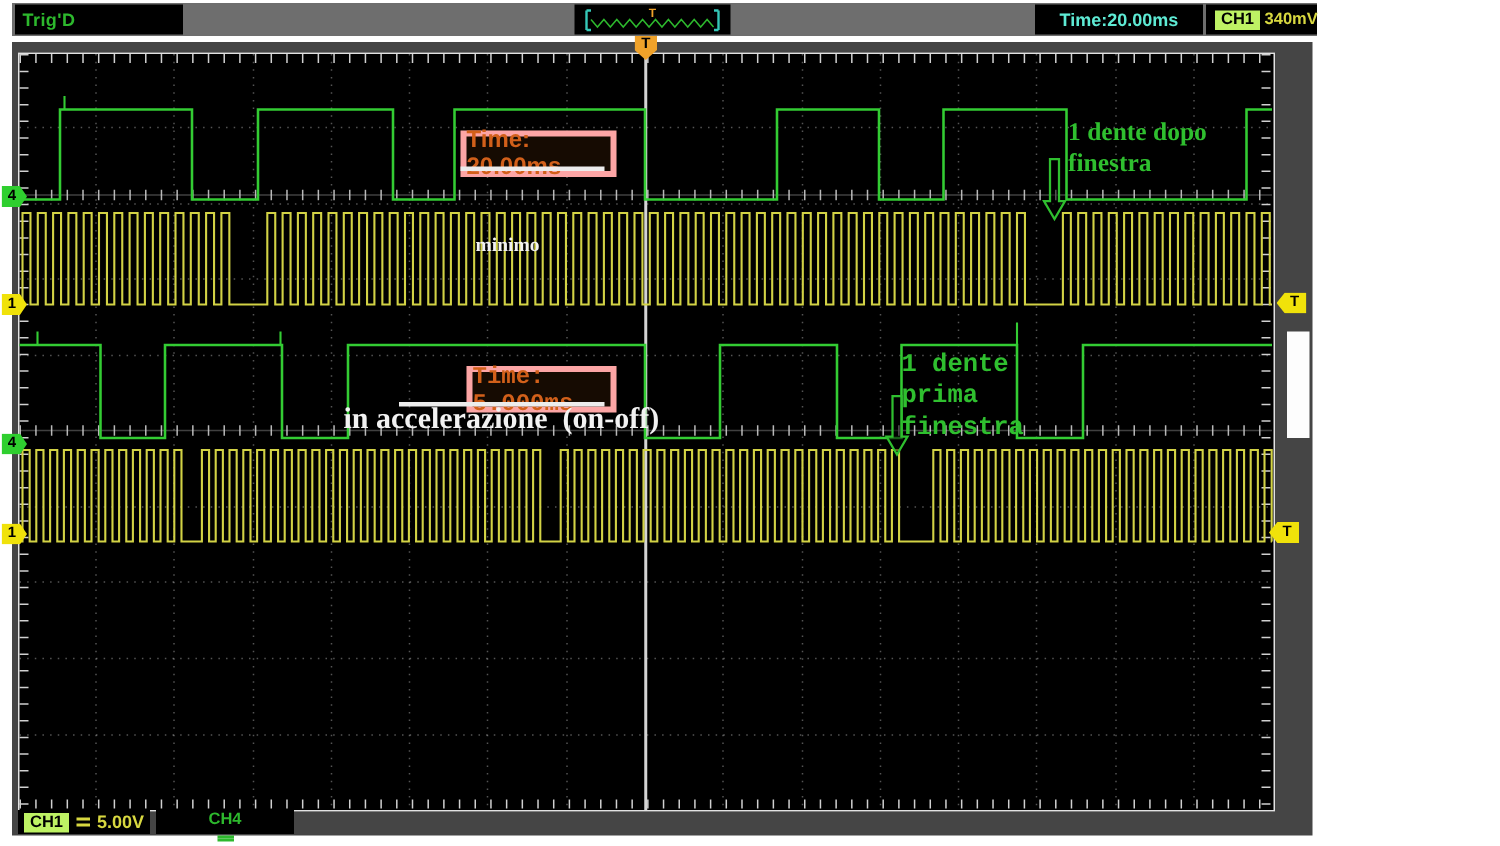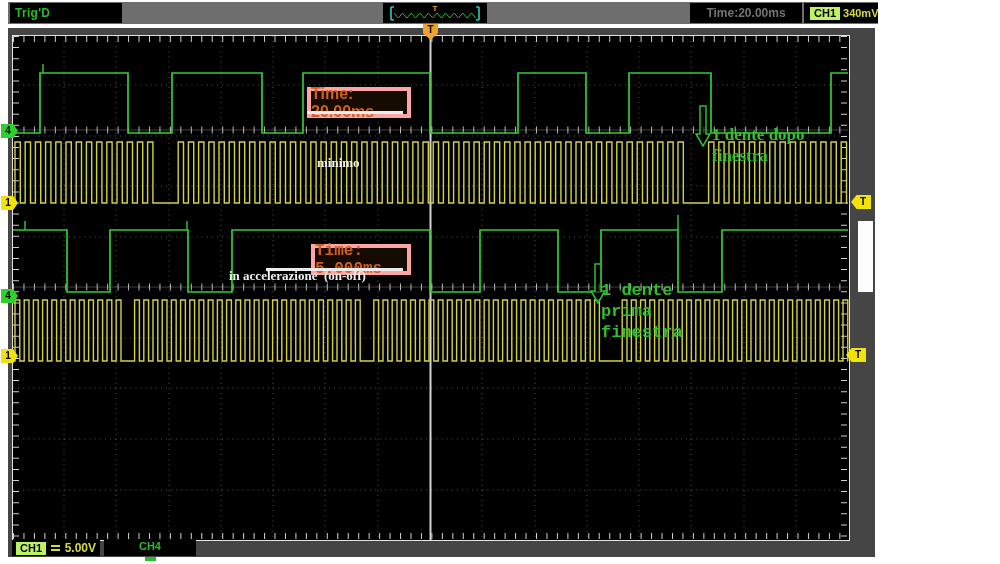--- a/index.html
+++ b/index.html
@@ -5,38 +5,38 @@
   html,body{margin:0;padding:0;background:#ffffff;}
   #shot{position:relative;width:1000px;height:564px;background:#ffffff;overflow:hidden;
         font-family:"Liberation Sans",sans-serif;}
   
   .topbar{position:absolute;left:8px;top:2px;width:870px;height:22px;background:#6e6e6e;}
   .tb-box{position:absolute;top:1px;height:20px;background:#000;display:flex;align-items:center;}
   .trig-box{left:2px;width:112px;padding-left:5px;box-sizing:border-box;}
   .trig-box span{color:#2db82d;font-size:12px;font-weight:bold;letter-spacing:.3px;}
   .preview-box{left:375px;width:104px;}
   .time-box{left:682px;width:112px;justify-content:center;}
-  .time-box span{color:#737373;font-size:12px;font-weight:bold;}
+  .time-box span{color:#5eead4;font-size:12px;font-weight:bold;}
   .trigset-box{left:796px;width:74px;justify-content:flex-start;gap:3px;padding-left:3px;box-sizing:border-box;}
   .ch1-badge{background:#bef264;color:#000;font-size:11px;font-weight:bold;padding:0 4px;line-height:13px;}
   .lvl-text{color:#d8d840;font-size:11px;font-weight:bold;}
   
   .bezel{position:absolute;left:8px;top:28px;width:867px;height:529px;background:#454545;}
   .graticule{position:absolute;left:12px;top:35px;width:836px;height:504px;background:#000;border:1px solid #e2e2e2;}
   .white-notch{position:absolute;left:858px;top:221px;width:15px;height:71px;background:#fdfdfd;}
   
   #wave-svg{position:absolute;left:0;top:0;z-index:2;pointer-events:none;}
   
   .ann{position:absolute;z-index:3;}
   .time-ann{background:#160b02;border:4px solid #fca5a5;color:#d2601a;
             font-size:16px;font-weight:bold;display:flex;align-items:center;justify-content:center;}
   .underbar{background:#ececec;height:3px;}
   .serif-label{font-family:"Liberation Serif",serif;font-weight:bold;color:#f2f2f2;white-space:pre;}
   .green-note{font-family:"Liberation Serif",serif;font-weight:bold;color:#2fbf2f;
-              font-size:17px;line-height:21px;margin-top:47px;}
+              font-size:17px;line-height:21px;}
   
   #marker-layer{position:absolute;left:0;top:0;width:1000px;height:564px;z-index:4;pointer-events:none;}
   .chmark{position:absolute;width:17px;height:14px;color:#000;font-size:10px;font-weight:bold;
           display:flex;align-items:center;justify-content:center;line-height:14px;}
   .chmark.left{clip-path:polygon(0 0,72% 0,100% 50%,72% 100%,0 100%);padding-right:3px;box-sizing:border-box;}
   .chmark.right{width:20px;clip-path:polygon(100% 0,28% 0,0 50%,28% 100%,100% 100%);padding-left:4px;box-sizing:border-box;}
   .t-top{position:absolute;left:423px;top:24px;width:15px;height:16px;background:#f0a22a;z-index:4;
          clip-path:polygon(0 0,100% 0,100% 58%,50% 100%,0 58%);
          color:#000;font-size:10px;font-weight:bold;text-align:center;line-height:11px;}
   
@@ -132,21 +132,21 @@
       <path d="M700,106 L706,106 L706,134 L710,134 L703,146 L696,134 L700,134 Z" fill="rgba(0,0,0,0.55)" stroke="#2fbf2f" stroke-width="1.5"></path>
       <path d="M595,264 L601,264 L601,291 L605,291 L598,303 L591,291 L595,291 Z" fill="rgba(0,0,0,0.55)" stroke="#2fbf2f" stroke-width="1.5"></path>
     </svg>
 
   <div class="ann time-ann" style="left:307px;top:87px;width:96px;height:23px;">Time: 20.00ms</div>
   <div class="ann underbar" style="left:307px;top:111px;width:96px;"></div>
   <div class="ann serif-label" style="left:317px;top:111px;font-size:13px;margin-top:44px;">minimo</div>
 
   <div class="ann time-ann" style="left:311px;top:244px;width:92px;height:23px;font-family:Liberation Mono, monospace;">Time: 5.000ms</div>
   <div class="ann underbar" style="left:266px;top:268px;width:137px;"></div>
-  <div class="ann serif-label" style="left:229px;top:268px;font-size:13px;">in accelerazione  (on-off)</div>
+  <div class="ann serif-label" style="left:229px;top:268px;font-size:20px;">in accelerazione  (on-off)</div>
 
   <div class="ann green-note" style="left:712px;top:77px;">
     <div>1 dente dopo</div>
     <div>finestra</div>
   </div>
   <div class="ann green-note" style="left:601px;top:233px;font-family:Liberation Mono, monospace;">
     <div>1 dente</div>
     <div>prima</div>
     <div>finestra</div>
   </div>

